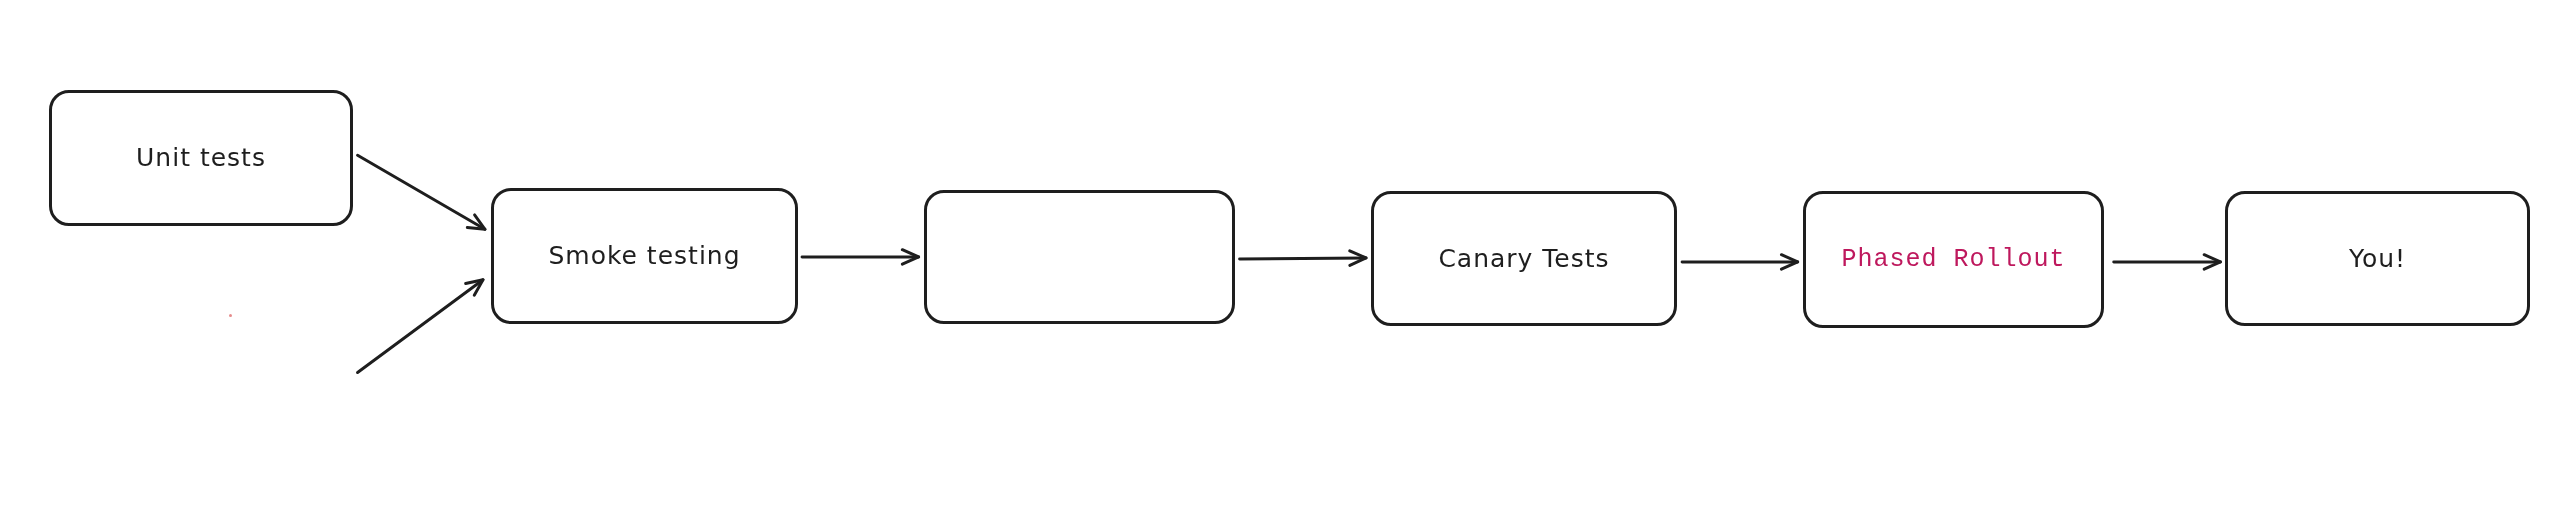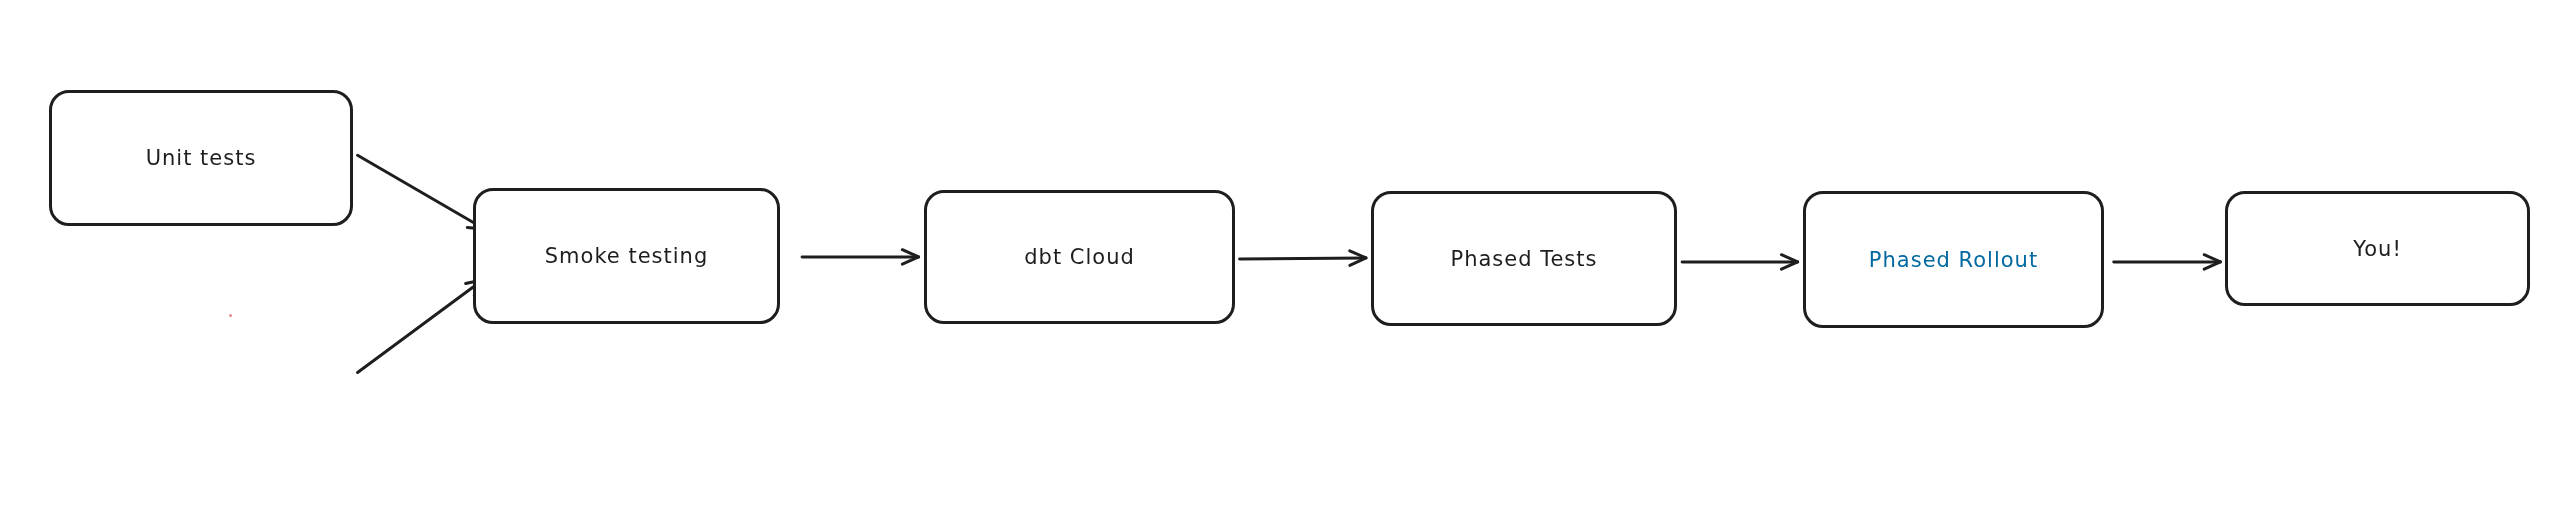--- a/index.html
+++ b/index.html
@@ -16,21 +16,21 @@
     position: absolute;
     box-sizing: border-box;
     border: 3px solid #1e1e1e;
     border-radius: 20px;
     background: #ffffff;
     display: flex;
     align-items: center;
     justify-content: center;
   }
   .node-label {
-    font-size: 21px;
+    font-size: 25px;
     line-height: 38px;
     letter-spacing: 1px;
     white-space: nowrap;
   }
   #edges-svg {
     position: absolute;
     left: 0;
     top: 0;
     pointer-events: none;
   }
@@ -77,39 +77,38 @@
         <line class="edge-line" x1="2140" y1="265" x2="2248" y2="265" stroke="#1e1e1e"></line>
         <polyline class="edge-head" points="2231.5643990743783,272.3396881550723 2248,265 2231.5643990743783,257.6603118449277" stroke="#1e1e1e"></polyline>
       </g>
     </svg>
   <div id="stray-dot" class="stray-dot" style="left: 229px; top: 314px; background: rgb(222, 110, 110);"></div>
 <div class="node" style="left: 49px; top: 90px; width: 304px; height: 136px; border-color: rgb(30, 30, 30); background: rgb(255, 255, 255);">
       <div class="node-label" style="color: rgb(30, 30, 30);">
         <div>Unit tests</div>
       </div>
     </div>
-    <div class="node" style="left: 473px; top: 188px; width: 307px; height: 136px; border-color: rgb(30, 30, 30); background: rgb(255, 255, 255);">
+    <div class="node" style="left: 491px; top: 188px; width: 307px; height: 136px; border-color: rgb(30, 30, 30); background: rgb(255, 255, 255);">
       <div class="node-label" style="color: rgb(30, 30, 30);">
         <div>Smoke testing</div>
       </div>
     </div>
     <div class="node" style="left: 924px; top: 190px; width: 311px; height: 134px; border-color: rgb(30, 30, 30); background: rgb(255, 255, 255);">
       <div class="node-label" style="color: rgb(30, 30, 30);">
-        <div>dbt Cloud</div>
       </div>
     </div>
     <div class="node" style="left: 1371px; top: 191px; width: 306px; height: 135px; border-color: rgb(30, 30, 30); background: rgb(255, 255, 255);">
       <div class="node-label" style="color: rgb(30, 30, 30);">
-        <div>Phased Tests</div>
+        <div>Canary Tests</div>
       </div>
     </div>
     <div class="node" style="left: 1803px; top: 191px; width: 301px; height: 137px; border-color: rgb(30, 30, 30); background: rgb(255, 255, 255);">
-      <div class="node-label" style="color: #0369a1;">
+      <div class="node-label" style="color: #be185d; font-family: Liberation Mono, monospace;">
         <div>Phased Rollout</div>
       </div>
     </div>
-    <div class="node" style="left: 2225px; top: 191px; width: 305px; height: 115px; border-color: rgb(30, 30, 30); background: rgb(255, 255, 255);">
+    <div class="node" style="left: 2225px; top: 191px; width: 305px; height: 135px; border-color: rgb(30, 30, 30); background: rgb(255, 255, 255);">
       <div class="node-label" style="color: rgb(30, 30, 30);">
         <div>You!</div>
       </div>
     </div>
   </div>
 
 
 </body></html>

